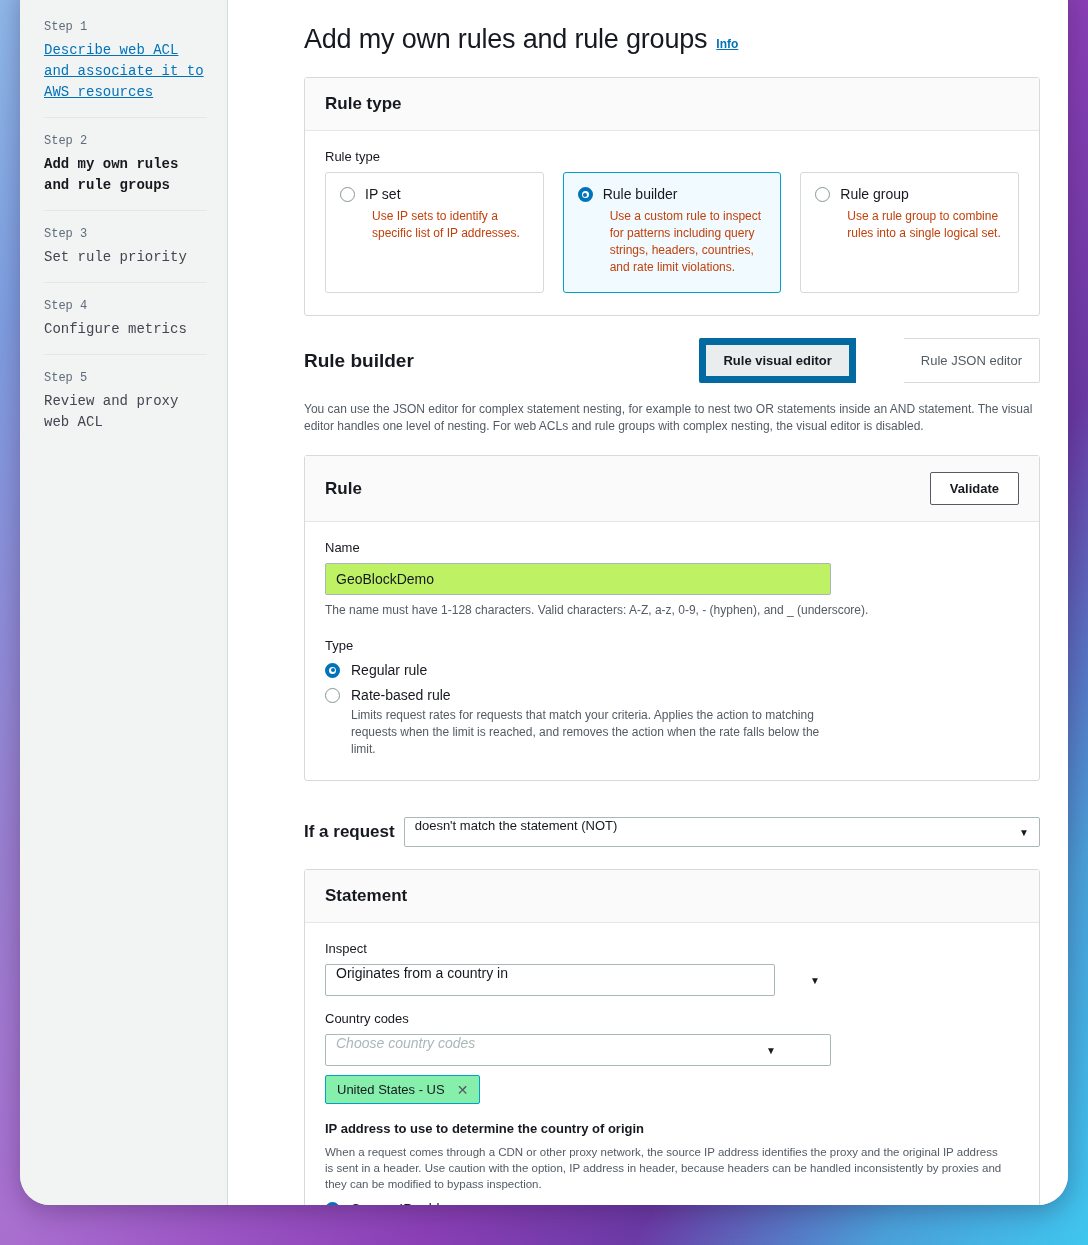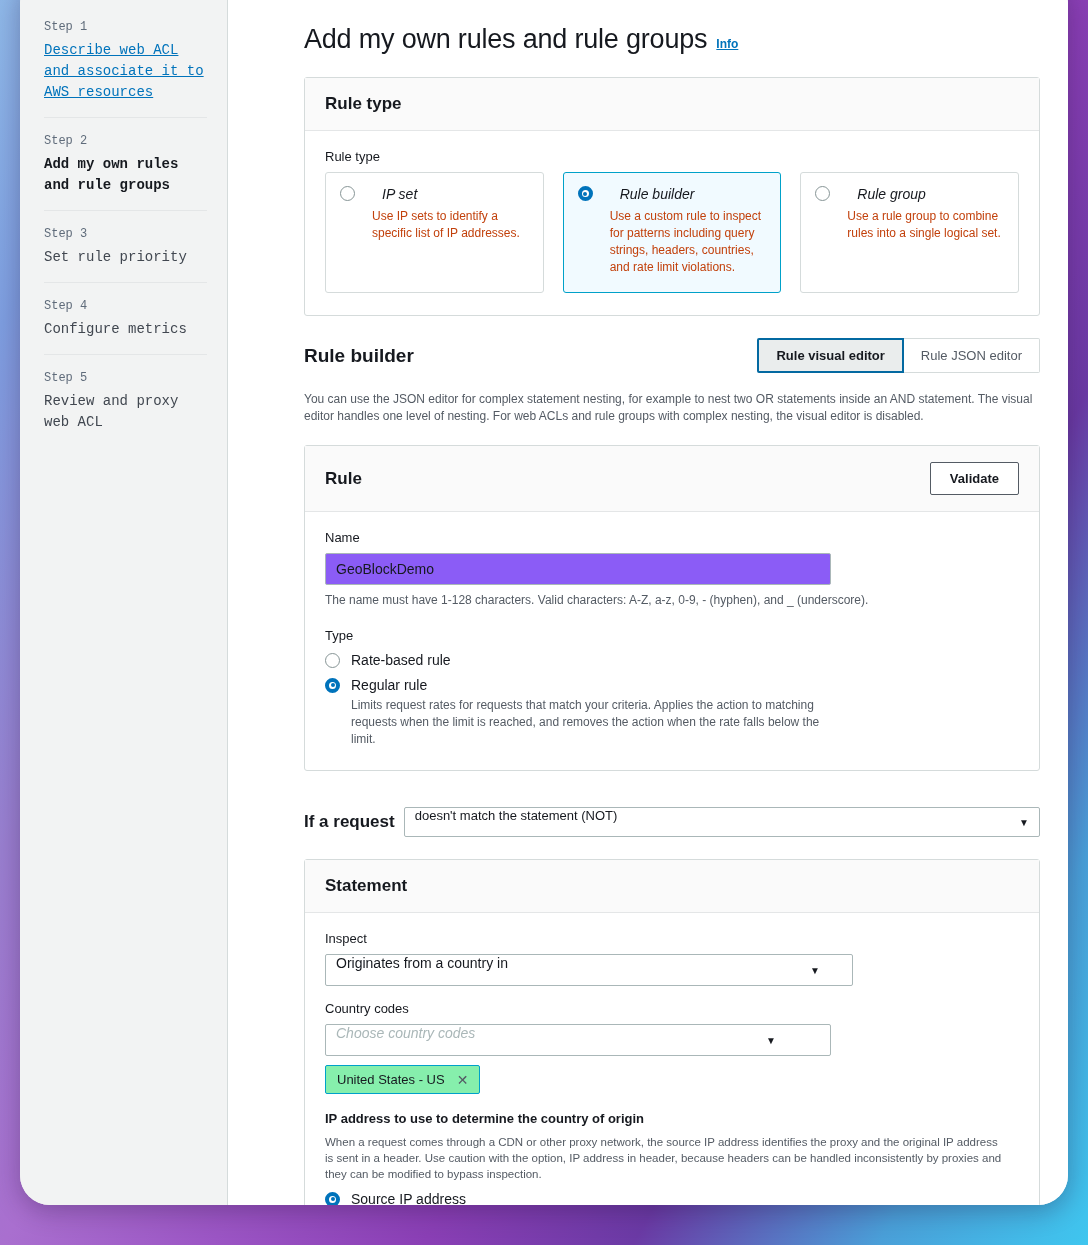--- a/index.html
+++ b/index.html
@@ -153,23 +153,22 @@
     padding: 13px 14px 16px 14px;
     min-height: 107px;
     cursor: pointer;
   }
   .tile.selected {
     border: 1px solid #00a1c9;
     background: #f1faff;
   }
   .tile-head {
     display: flex;
-    align-items: flex-start;
-    gap: 27px;
-    font-style: italic;
+    align-items: flex-end;
+    gap: 10px;
   }
   .tile-name {
     font-size: 14px;
     color: #16191f;
   }
   .tile-desc {
     font-size: 12px;
     color: #c2410c;
     line-height: 17px;
     margin-top: 6px;
@@ -217,24 +216,24 @@
   .seg-btn {
     font-size: 13px;
     padding: 8px 17px;
     border: 1px solid #d5dbdb;
     background: #ffffff;
     color: #545b64;
     cursor: pointer;
     font-family: inherit;
   }
   .seg-btn:first-child { border-radius: 2px 0 0 2px; }
-  .seg-btn:last-child  { border-radius: 0 2px 2px 0; border-left: none; }
+  .seg-btn:last-child  { border-radius: 0 2px 2px 0; border-left: none; margin-left: 48px; }
   .seg-btn.active {
     background: #eaeded;
-    border: 2px solid #0369a1;
+    border: 7px solid #0369a1;
     color: #16191f;
     font-weight: bold;
     z-index: 2;
   }
 
   .helper-paragraph {
     font-size: 12px;
     color: #545b64;
     line-height: 17px;
     margin-bottom: 20px;
@@ -257,21 +256,21 @@
   
   .text-input {
     width: 506px;
     height: 32px;
     padding: 6px 10px;
     font-size: 14px;
     font-family: inherit;
     color: #16191f;
     border: 1px solid #aab7b8;
     border-radius: 2px;
-    background: #8b5cf6;
+    background: #bef264;
     outline: none;
   }
   .hint {
     font-size: 12px;
     color: #545b64;
     margin-top: 7px;
     line-height: 17px;
   }
 
   .select-wrap {
@@ -468,27 +467,27 @@
       <div class="card-body">
 
         <span class="field-label">Name</span>
         <input class="text-input" type="text" value="GeoBlockDemo" style="">
         <div class="hint">The name must have 1-128 characters. Valid characters: A-Z, a-z, 0-9, - (hyphen), and _ (underscore).</div>
 
         <div style="margin-top:19px;">
           <span class="field-label">Type</span>
 
           <div class="radio-line">
+            <span class="radio checked"></span>
+            <span class="radio-text">Regular rule</span>
+          </div>
+
+          <div class="radio-line">
             <span class="radio"></span>
             <span class="radio-text">Rate-based rule</span>
-          </div>
-
-          <div class="radio-line">
-            <span class="radio checked"></span>
-            <span class="radio-text">Regular rule</span>
           </div>
           <div class="radio-sub">Limits request rates for requests that match your criteria. Applies the action to matching requests when the limit is reached, and removes the action when the rate falls below the limit.</div>
         </div>
 
       </div>
     </section>
 
     <div class="ifrequest-row">
       <span class="ifrequest-label">If a request</span>
       <div class="select-wrap ifrequest-select">
@@ -498,21 +497,21 @@
     </div>
 
     <section class="card">
       <div class="card-header">
         <span class="card-title">Statement</span>
       </div>
       <div class="card-body">
 
         <span class="field-label">Inspect</span>
         <div class="select-wrap" style="width:506px;">
-          <div class="select-box" style="width:528px;">Originates from a country in</div>
+          <div class="select-box" style="width:450px;">Originates from a country in</div>
           <span class="caret">▼</span>
         </div>
 
         <div style="margin-top:15px;">
           <span class="field-label">Country codes</span>
           <div class="select-wrap" style="width:462px;">
             <div class="select-box placeholder-style" style="width:506px;">Choose country codes</div>
             <span class="caret">▼</span>
           </div>
           <div>

